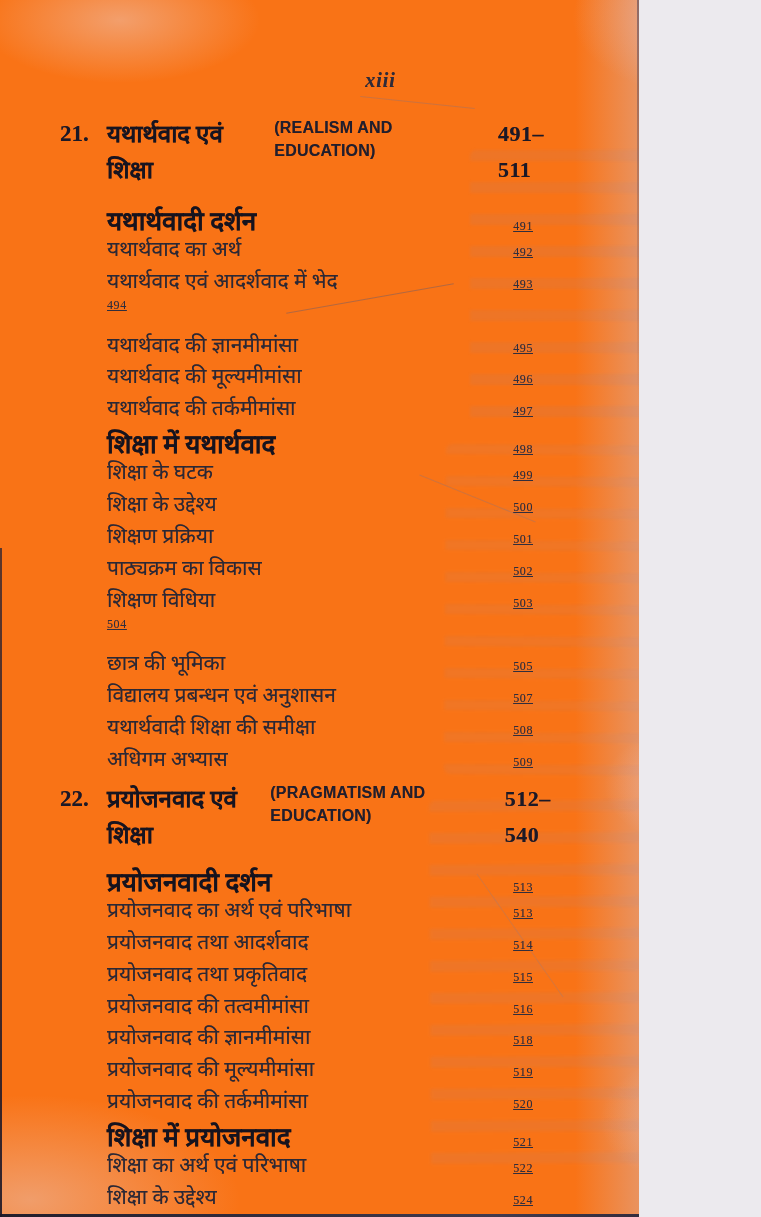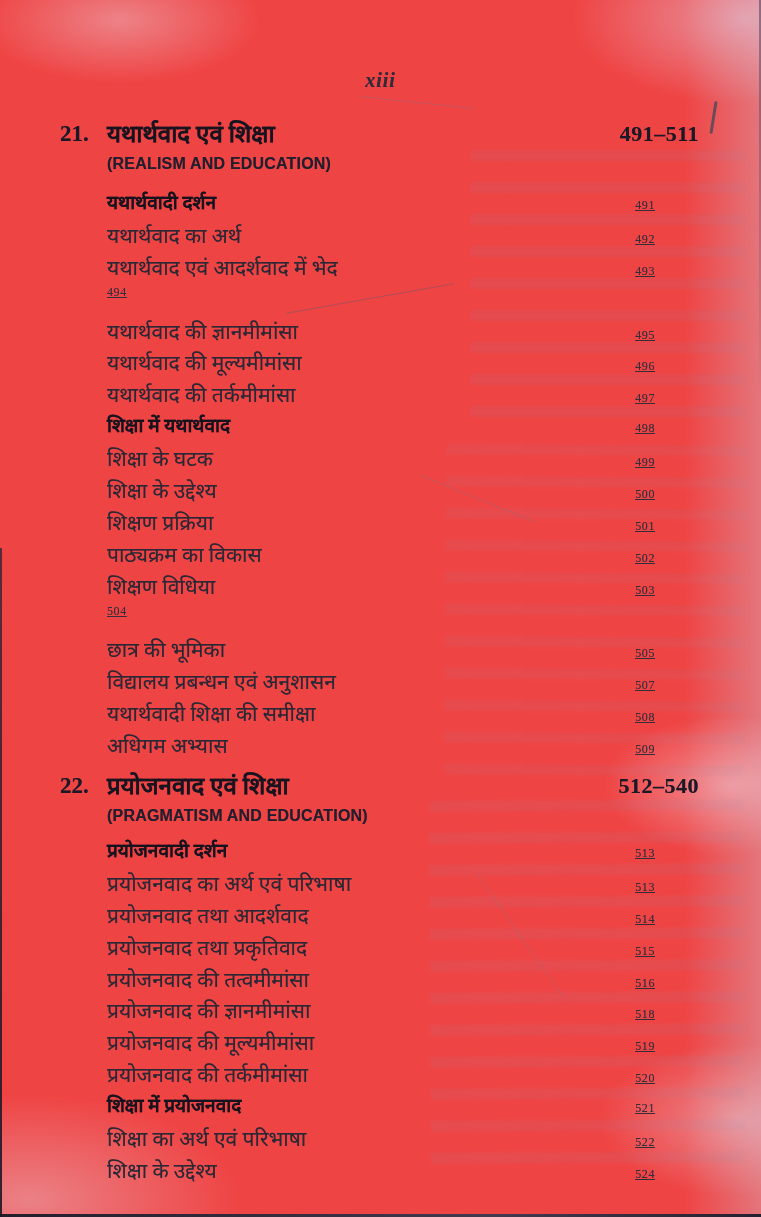--- a/index.html
+++ b/index.html
@@ -4,22 +4,22 @@
 <style>
   * { margin:0; padding:0; box-sizing:border-box; }
   html, body { width:761px; height:1217px; }
   body {
     font-family:"Liberation Serif","DejaVu Serif",serif;
     background:#eceaee;
     overflow:hidden;
   }
   .scan {
     position:relative;
-    width:761px; height:1217px;
-    background:#ef4444;
+    width:639px; height:1217px;
+    background:#f97316;
     overflow:hidden;
   }
   
   .texture {
     position:absolute; inset:0; pointer-events:none;
     background:
       radial-gradient(240px 120px at 745px 18px,  rgba(225,211,232,.55), rgba(225,211,232,0) 72%),
       radial-gradient(180px 100px at 730px 785px, rgba(242,215,228,.50), rgba(242,215,228,0) 70%),
       radial-gradient(200px 110px at 740px 1120px,rgba(229,219,233,.45), rgba(229,219,233,0) 70%),
       radial-gradient(300px 150px at 30px 1200px, rgba(228,220,232,.40), rgba(228,220,232,0) 70%),
@@ -62,21 +62,21 @@
   }
 
   
   .toc { position:absolute; top:116px; left:0; right:0; }
   .chapter + .chapter { margin-top:5px; }
   .chap-head { display:flex; align-items:flex-start; padding:0 62px 0 60px; }
   .chap-num {
     flex:0 0 47px; font-size:23px; font-weight:700; line-height:36px; color:#1c1927;
     text-shadow:0 0 .5px rgba(25,20,38,.6);
   }
-  .chap-titles { display:flex; flex-direction:column; }
+  .chap-titles { display:flex; flex-direction:row; }
   .chap-title-hi {
     font-size:24px; font-weight:700; line-height:36px; color:#171420;
     text-shadow:0 0 .5px rgba(22,18,32,.65);
   }
   .chap-title-en {
     font-family:"Liberation Sans","DejaVu Sans",sans-serif;
     font-size:16px; font-weight:700; line-height:23px; letter-spacing:.2px; color:#211e2d;
     text-shadow:0 0 .4px rgba(30,26,42,.55);
   }
   .chap-pages {
@@ -84,21 +84,21 @@
     letter-spacing:.5px; text-shadow:0 0 .5px rgba(25,20,38,.6);
   }
   .entries { list-style:none; margin-top:14px; padding:0 106px 0 107px; }
   .chapter + .chapter .entries { margin-top:10px; }
   .entry { display:flex; justify-content:space-between; align-items:baseline; height:31.9px; }
   .entry-label {
     font-size:21px; color:#2b2835;
     text-shadow:0 0 .5px rgba(40,35,55,.45);
   }
   .entry.bold .entry-label {
-    font-weight:700; color:#16131e; font-size:19px;
+    font-weight:700; color:#16131e; font-size:26px;
     text-shadow:0 0 .6px rgba(20,16,30,.6);
   }
   .entry-page {
     font-size:12px; color:#312e3d; letter-spacing:.6px;
     text-shadow:0 0 .4px rgba(45,40,60,.45);
     text-decoration:underline;
   }
 </style>
 </head>
 <body>

